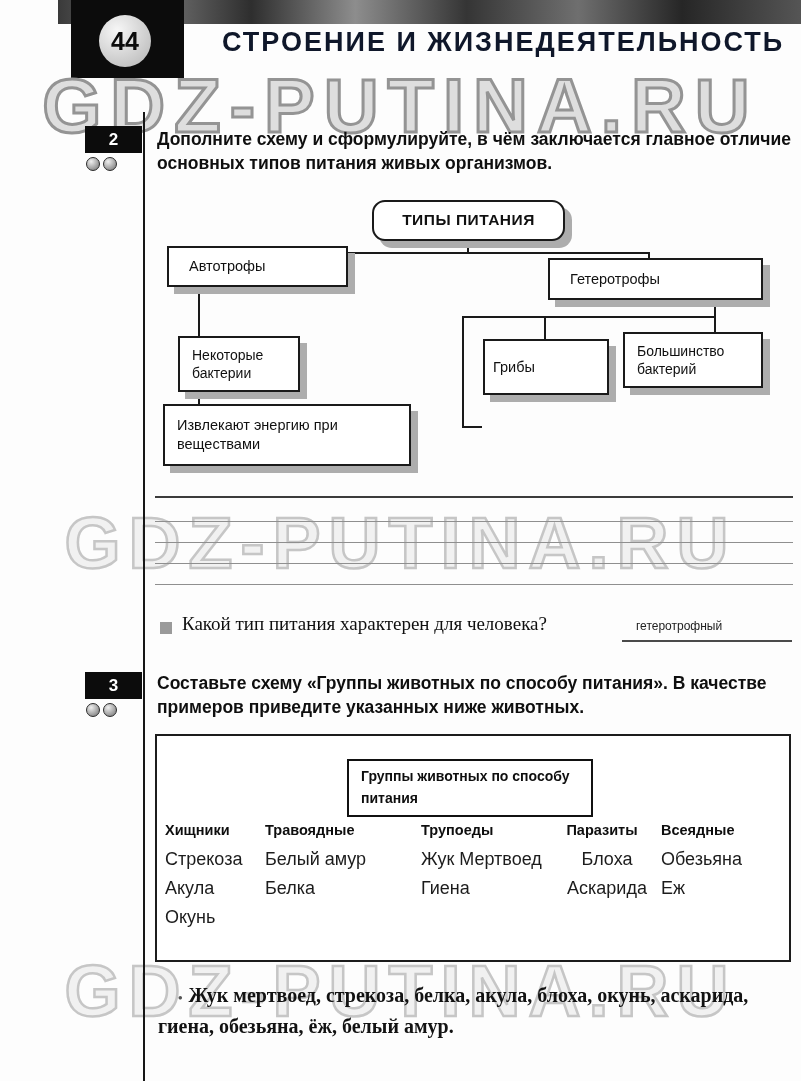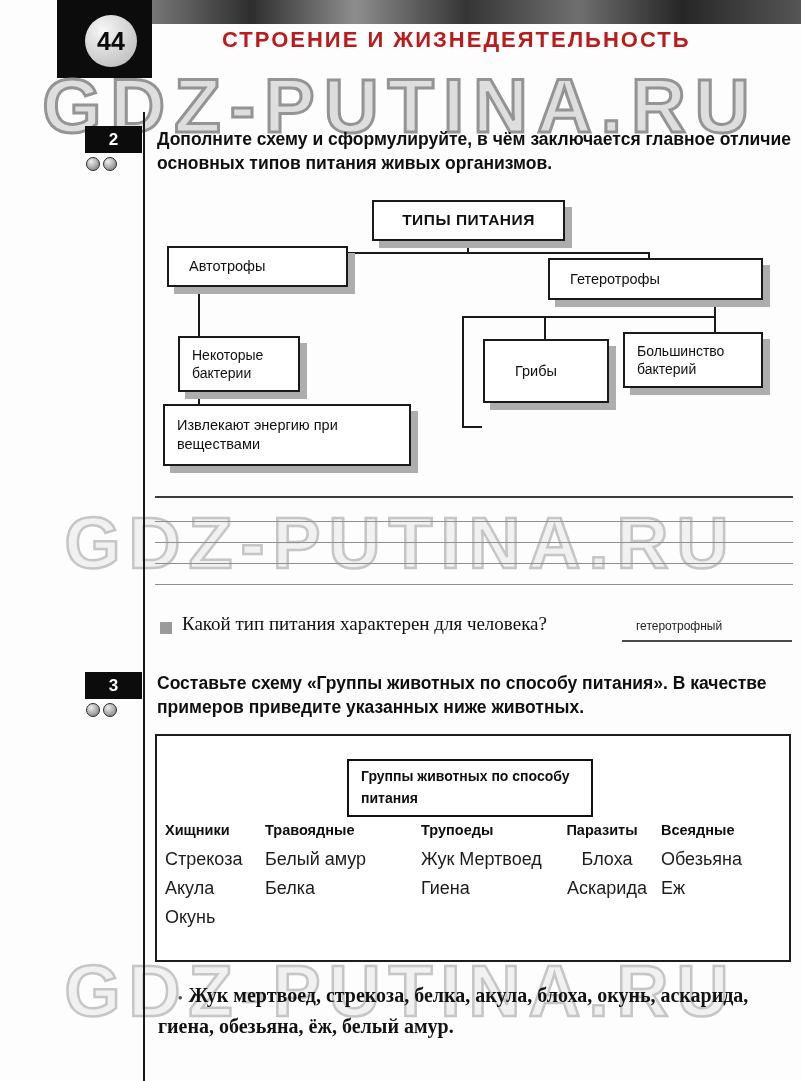--- a/index.html
+++ b/index.html
@@ -8,30 +8,30 @@
   .page {
     position:relative; width:801px; height:1081px; margin:0 auto;
     background:#fdfdfd; overflow:hidden; color:#111;
   }
 
   
   .photo-strip {
     position:absolute; left:58px; top:0; width:743px; height:24px;
     background:linear-gradient(90deg,#3a3a3a,#7a7a7a 12%,#2e2e2e 26%,#8d8d8d 40%,#353535 55%,#6f6f6f 70%,#262626 84%,#555 100%);
   }
-  .pagenum-block { position:absolute; left:57px; top:0; width:95px; height:78px; background:#0c0c0c; }
+  .pagenum-block { position:absolute; left:71px; top:0; width:113px; height:78px; background:#0c0c0c; }
   .pagenum-circle {
     position:absolute; left:28px; top:15px; width:52px; height:52px; border-radius:50%;
     background:radial-gradient(circle at 35% 30%, #f7f7f7, #b3b3b3);
     display:flex; align-items:center; justify-content:center;
     font-size:25px; font-weight:bold; color:#0c0c0c;
   }
   .page-title {
     position:absolute; left:222px; top:27px; width:578px;
-    font-size:22px; font-weight:bold; letter-spacing:2px; white-space:nowrap; color:#b91c1c;
+    font-size:27px; font-weight:bold; letter-spacing:2px; white-space:nowrap; color:#0f172a;
   }
 
   
   .watermark {
     position:absolute; left:0; width:801px; text-align:center; white-space:nowrap;
     font-weight:bold; user-select:none; pointer-events:none;
   }
   .wm-top    { top:62px;  font-size:76px; letter-spacing:9px; color:#dedede; -webkit-text-stroke:3px #949494; }
   .wm-mid    { top:502px; font-size:72px; letter-spacing:8px; color:#f1f1f1; -webkit-text-stroke:2.5px #c6c6c6; }
   .wm-bottom { top:950px; font-size:72px; letter-spacing:8px; color:#f1f1f1; -webkit-text-stroke:2.5px #c6c6c6; }
@@ -56,21 +56,21 @@
 
   
   .cline { position:absolute; background:#1a1a1a; }
   .dbox {
     position:absolute; background:#fff; border:2px solid #1a1a1a;
     box-shadow:7px 7px 0 #adadad;
     font-size:14.5px; color:#101010;
     display:flex; align-items:center;
     padding:6px 12px; line-height:1.3;
   }
-  .dbox.root { justify-content:center; font-weight:bold; font-size:15.5px; letter-spacing:0.5px; }
+  .dbox.root { justify-content:center; font-weight:bold; font-size:15.5px; letter-spacing:0.5px;border-radius:13px; }
 
   
   .rule { position:absolute; left:155px; width:638px; height:1px; background:#8f8f8f; }
   .rule.heavy { height:2px; background:#3c3c3c; }
   .q-bullet { position:absolute; left:160px; top:622px; width:12px; height:12px; background:#9a9a9a; }
   .question {
     position:absolute; left:182px; top:613px;
     font-family:"Liberation Serif", serif; font-size:19px; color:#0f0f0f;
   }
   .answer-line { position:absolute; left:622px; top:640px; width:170px; height:2px; background:#4a4a4a; }
@@ -128,21 +128,21 @@
   <div class="cline" style="left:714px; top:299px; width:2px;  height:35px;"></div>
   <div class="cline" style="left:462px; top:316px; width:254px; height:2px;"></div>
   <div class="cline" style="left:544px; top:316px; width:2px;  height:25px;"></div>
   <div class="cline" style="left:462px; top:316px; width:2px;  height:112px;"></div>
   <div class="cline" style="left:462px; top:426px; width:20px; height:2px;"></div>
 
   <div class="dbox root" style="left:372px; top:200px; width:193px; height:41px;">ТИПЫ ПИТАНИЯ</div>
   <div class="dbox" style="left:167px; top:246px; width:181px; height:41px; padding-left:20px;">Автотрофы</div>
   <div class="dbox" style="left:548px; top:258px; width:215px; height:42px; padding-left:20px;">Гетеротрофы</div>
   <div class="dbox" style="left:178px; top:336px; width:122px; height:56px; font-size:14px;">Некоторые бактерии</div>
-  <div class="dbox" style="left:483px; top:339px; width:126px; height:64px; padding-left:30px;">Грибы</div>
+  <div class="dbox" style="left:483px; top:339px; width:126px; height:56px; padding-left:8px;">Грибы</div>
   <div class="dbox" style="left:623px; top:332px; width:140px; height:56px; font-size:14px;">Большинство бактерий</div>
   <div class="dbox" style="left:163px; top:404px; width:248px; height:62px;">Извлекают энергию при веществами</div>
 
   <div class="rule heavy" style="top:496px"></div>
   <div class="rule" style="top:521px"></div>
   <div class="rule" style="top:542px"></div>
   <div class="rule" style="top:563px"></div>
   <div class="rule" style="top:584px"></div>
 
   <span class="q-bullet"></span>

